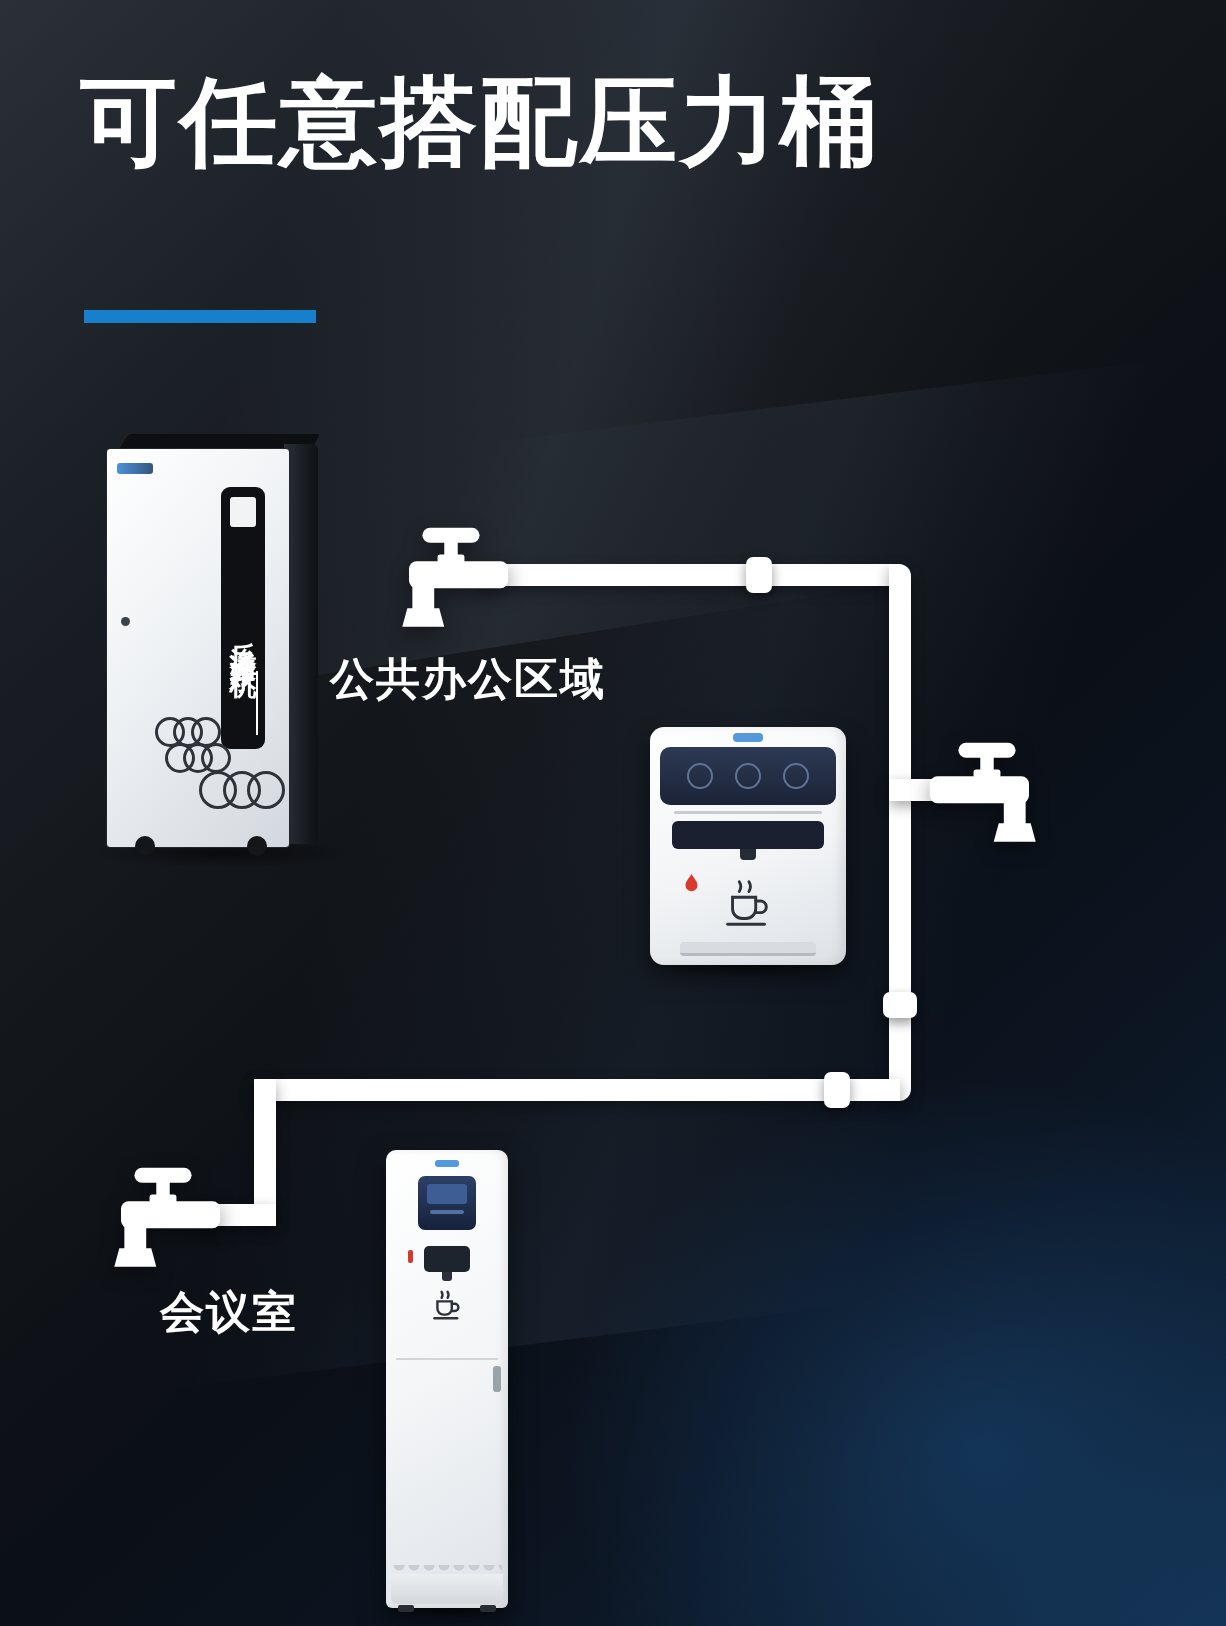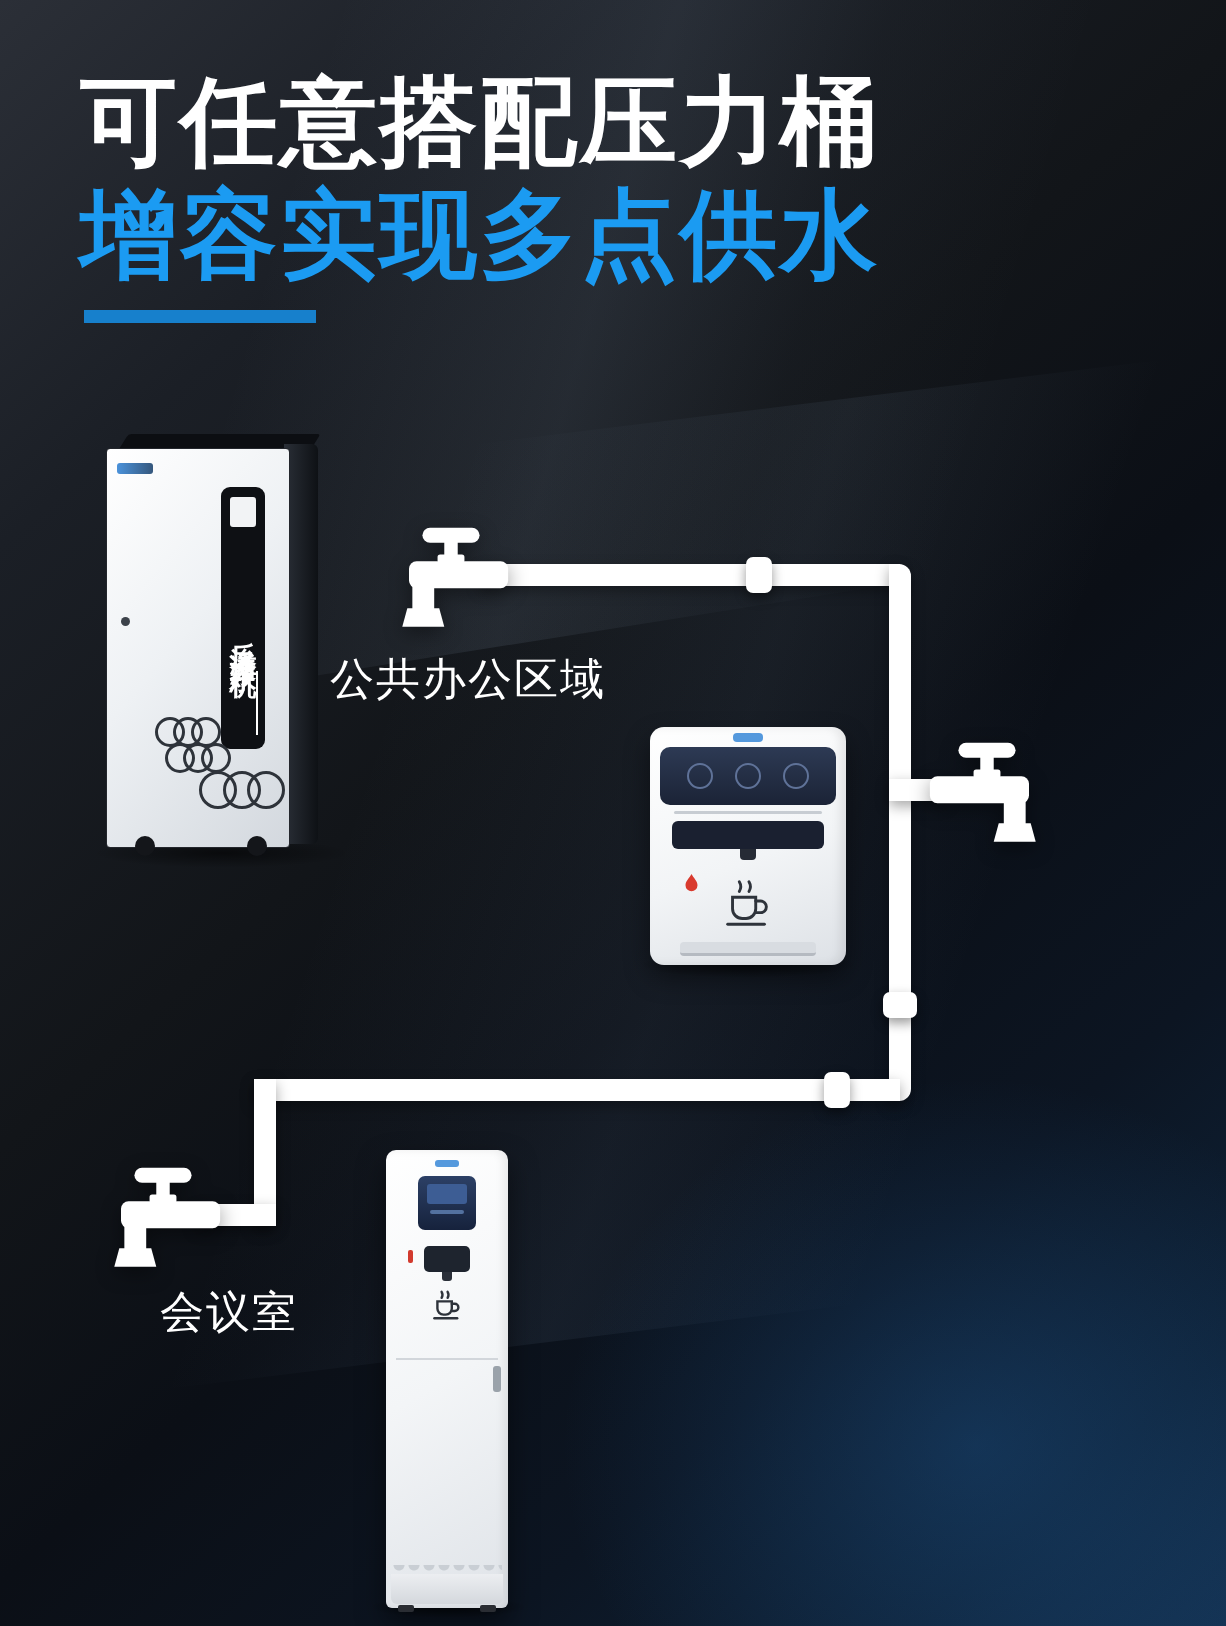--- a/index.html
+++ b/index.html
@@ -18,21 +18,21 @@
   .title .t1{font-size:97px;color:#ffffff;}
   .title .t2{font-size:97px;color:#1b9bf2;}
   .underbar{position:absolute;left:84px;top:310px;width:232px;height:13px;background:#1780cc;}
 
   .pipe{position:absolute;background:#ffffff;box-shadow:0 5px 14px rgba(0,0,0,0.35);}
   .connector{position:absolute;background:#ffffff;border-radius:7px;box-shadow:0 5px 12px rgba(0,0,0,0.4);}
   .faucet{position:absolute;filter:drop-shadow(0 6px 10px rgba(0,0,0,0.4));}
   .faucet svg{display:block;}
   .mir{transform:scaleX(-1);}
 
-  .zone-label{position:absolute;color:#ffffff;font-size:44px;font-weight:400;letter-spacing:2px;}
+  .zone-label{position:absolute;color:#ffffff;font-size:44px;font-weight:700;letter-spacing:2px;}
 
   .shadow{position:absolute;background:radial-gradient(ellipse at center,rgba(0,0,0,0.55),transparent 70%);}
 
   
   .ro{position:absolute;left:106px;top:434px;width:212px;height:416px;}
   .ro-side{position:absolute;right:0;top:10px;width:34px;bottom:6px;background:linear-gradient(90deg,#2a2f37,#0e1115);border-radius:0 6px 6px 0;}
   .ro-top{position:absolute;left:10px;top:0;width:192px;height:20px;background:#0c0e12;transform:skewX(-32deg);transform-origin:bottom left;border-radius:3px;}
   .ro-front{position:absolute;left:0;top:14px;right:28px;bottom:2px;background:linear-gradient(130deg,#ffffff 0%,#eef1f4 45%,#d3d8de 100%);border:1px solid #23262c;border-radius:4px;}
   .ro-strip{position:absolute;left:114px;top:38px;width:44px;height:262px;background:#0e1014;border-radius:9px;}
   .ro-strip-logo{position:absolute;left:9px;top:10px;width:26px;height:30px;background:#f2f3f5;border-radius:3px;}
@@ -79,21 +79,20 @@
 <body>
 
 <div class="poster">
 
   <div class="streak streak1"></div>
   <div class="streak streak2"></div>
   <div class="streak glow-br"></div>
 
   <div class="title">
     <div class="t1">可任意搭配压力桶</div>
-    <div class="t2">增容实现多点供水</div>
   </div>
   <div class="underbar"></div>
 
   <div class="pipe" style="left:480px;top:564px;width:420px;height:22px;"></div>
   <div class="pipe" style="left:889px;top:564px;width:22px;height:537px;border-top-right-radius:12px;border-bottom-right-radius:12px;"></div>
   <div class="pipe" style="left:889px;top:779px;width:57px;height:22px;"></div>
   <div class="pipe" style="left:254px;top:1079px;width:646px;height:22px;"></div>
   <div class="pipe" style="left:254px;top:1079px;width:22px;height:147px;border-bottom-right-radius:12px;"></div>
   <div class="pipe" style="left:196px;top:1204px;width:80px;height:22px;"></div>
 

